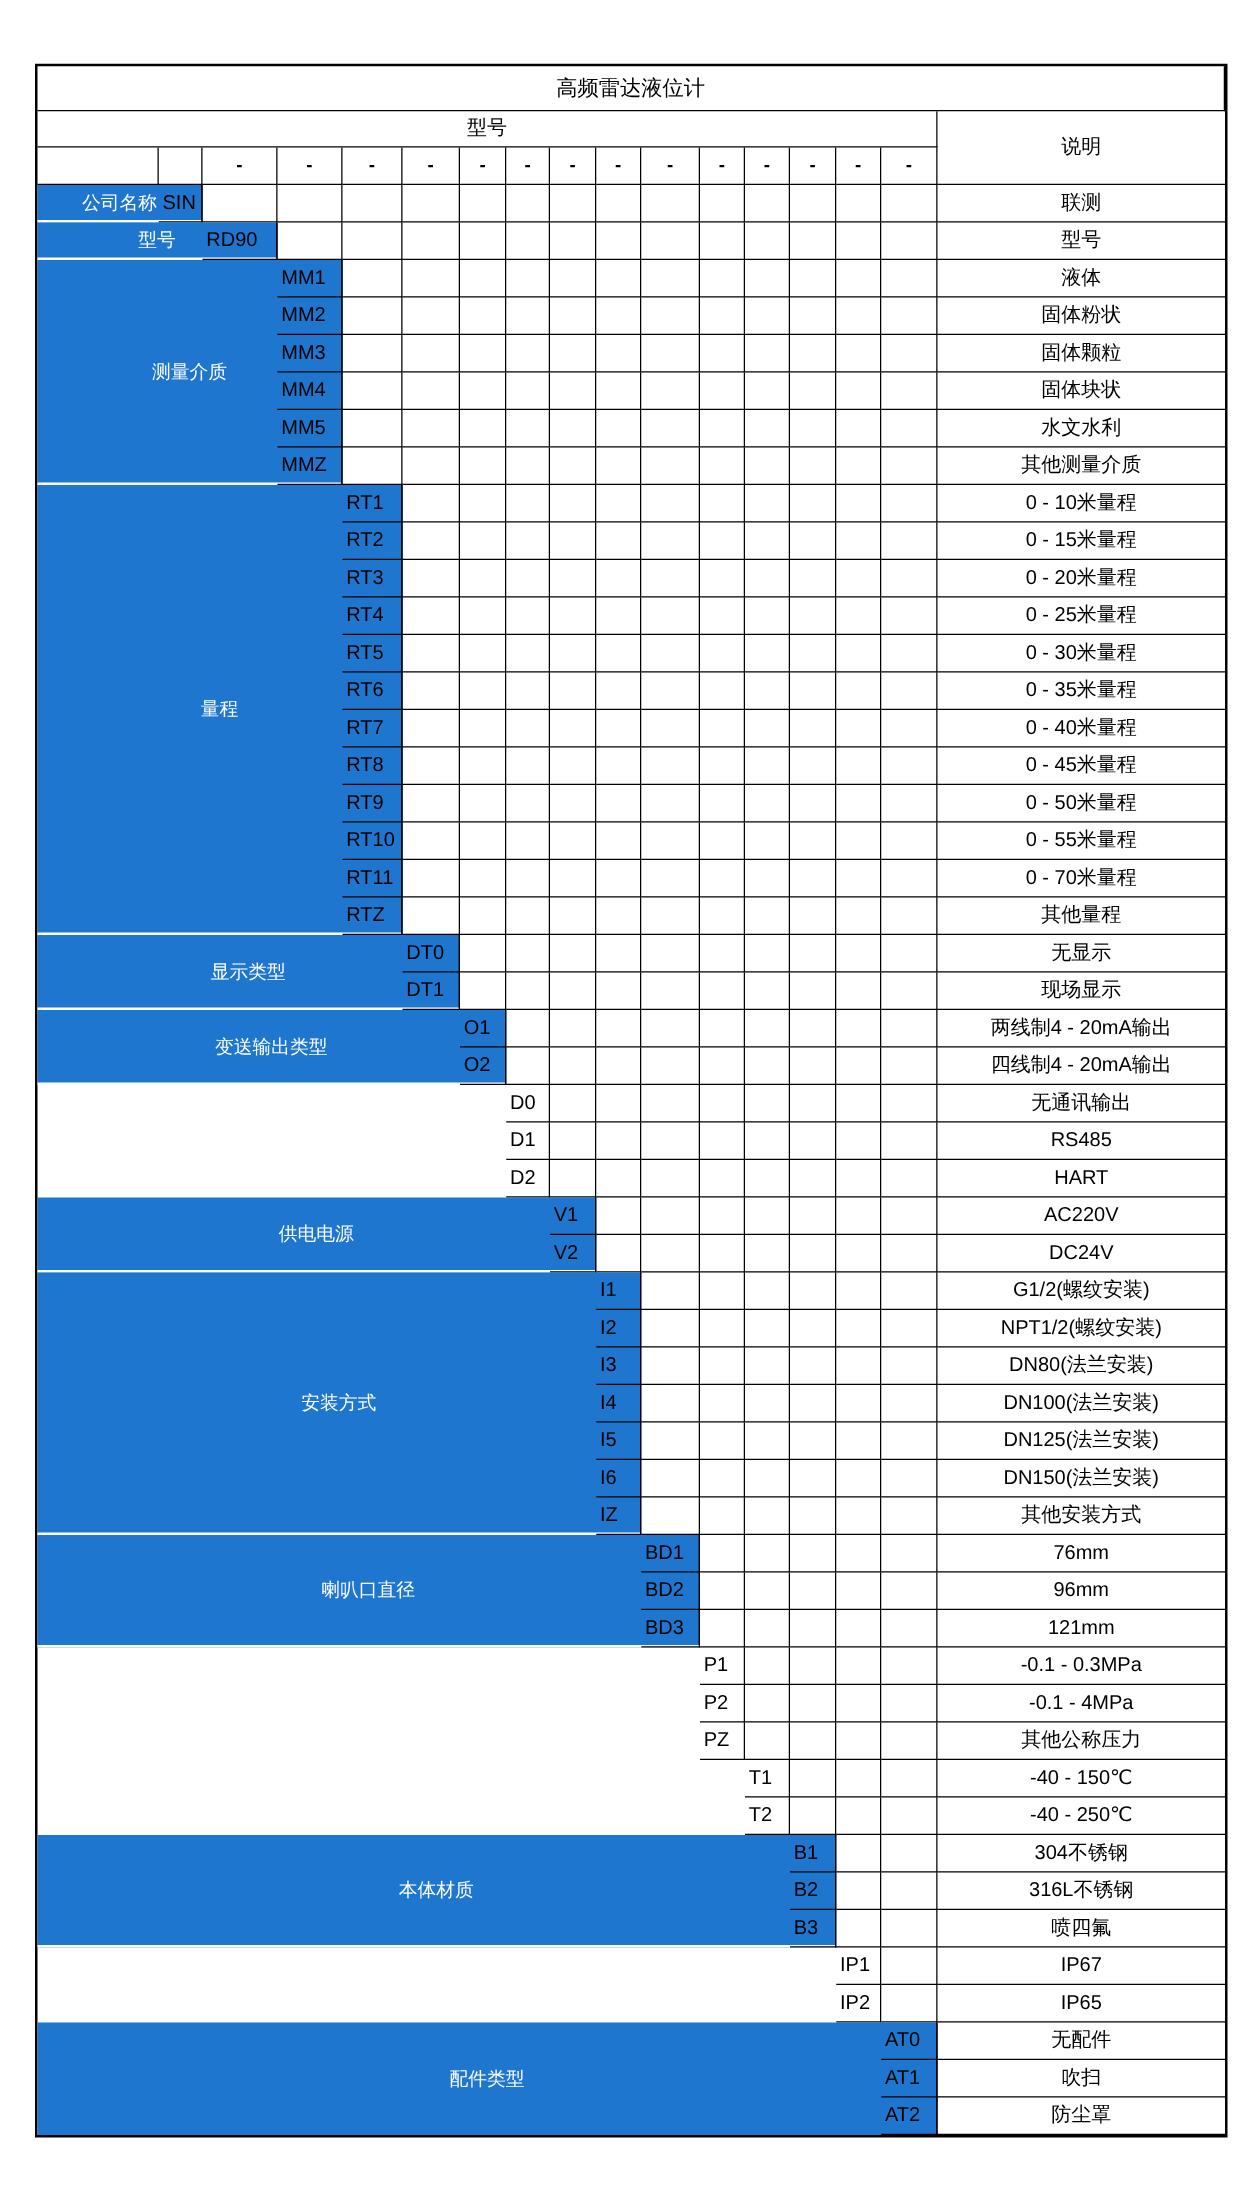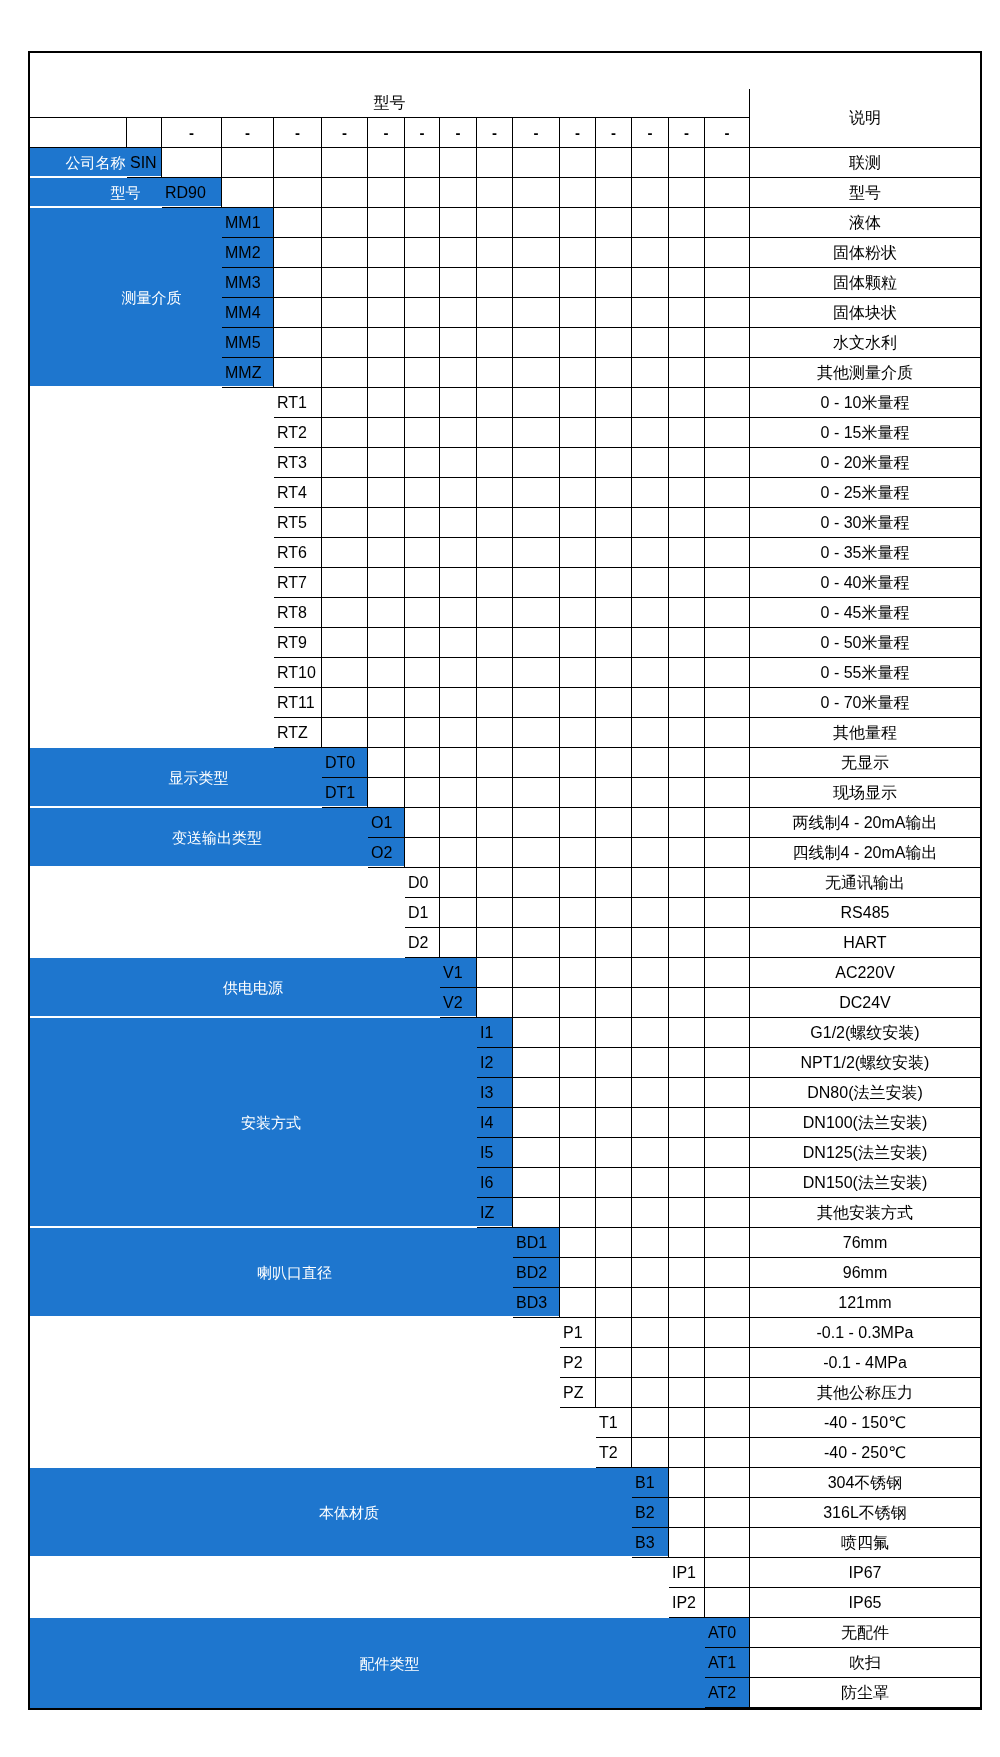--- a/index.html
+++ b/index.html
@@ -30,20 +30,21 @@
     background:#1E76CE;color:#fff;font-size:15px;
     border-right:1px solid #000;
     border-bottom:2px solid #fff;
   }
   .blue-last{border-bottom:none;}
 </style>
 </head>
 <body>
 
 <div class="tbl">
+  <div class="c title" style="grid-column:1/18;grid-row:1;">高频雷达液位计</div>
   <div class="c hdr" style="grid-column:1/17;grid-row:2;">型号</div>
   <div class="c hdr desc" style="grid-column:17;grid-row:2/4;">说明</div>
 <div class="c" style="grid-area: 3 / 1;"></div>
     <div class="c" style="grid-area: 3 / 2;"></div>
     <div class="c dash" style="grid-area: 3 / 3;">-</div>
     <div class="c dash" style="grid-area: 3 / 4;">-</div>
     <div class="c dash" style="grid-area: 3 / 5;">-</div>
     <div class="c dash" style="grid-area: 3 / 6;">-</div>
     <div class="c dash" style="grid-area: 3 / 7;">-</div>
     <div class="c dash" style="grid-area: 3 / 8;">-</div>
@@ -166,20 +167,21 @@
     <div class="c" style="grid-area: 11 / 8;"></div>
     <div class="c" style="grid-area: 11 / 9;"></div>
     <div class="c" style="grid-area: 11 / 10;"></div>
     <div class="c" style="grid-area: 11 / 11;"></div>
     <div class="c" style="grid-area: 11 / 12;"></div>
     <div class="c" style="grid-area: 11 / 13;"></div>
     <div class="c" style="grid-area: 11 / 14;"></div>
     <div class="c" style="grid-area: 11 / 15;"></div>
     <div class="c" style="grid-area: 11 / 16;"></div>
     <div class="c desc" style="grid-area: 11 / 17;">其他测量介质</div>
+    <div class="c blue" style="grid-area: 12 / 1 / 24 / 6;">量程</div>
     <div class="c code" style="grid-area: 12 / 5;">RT1</div>
     <div class="c" style="grid-area: 12 / 6;"></div>
     <div class="c" style="grid-area: 12 / 7;"></div>
     <div class="c" style="grid-area: 12 / 8;"></div>
     <div class="c" style="grid-area: 12 / 9;"></div>
     <div class="c" style="grid-area: 12 / 10;"></div>
     <div class="c" style="grid-area: 12 / 11;"></div>
     <div class="c" style="grid-area: 12 / 12;"></div>
     <div class="c" style="grid-area: 12 / 13;"></div>
     <div class="c" style="grid-area: 12 / 14;"></div>

